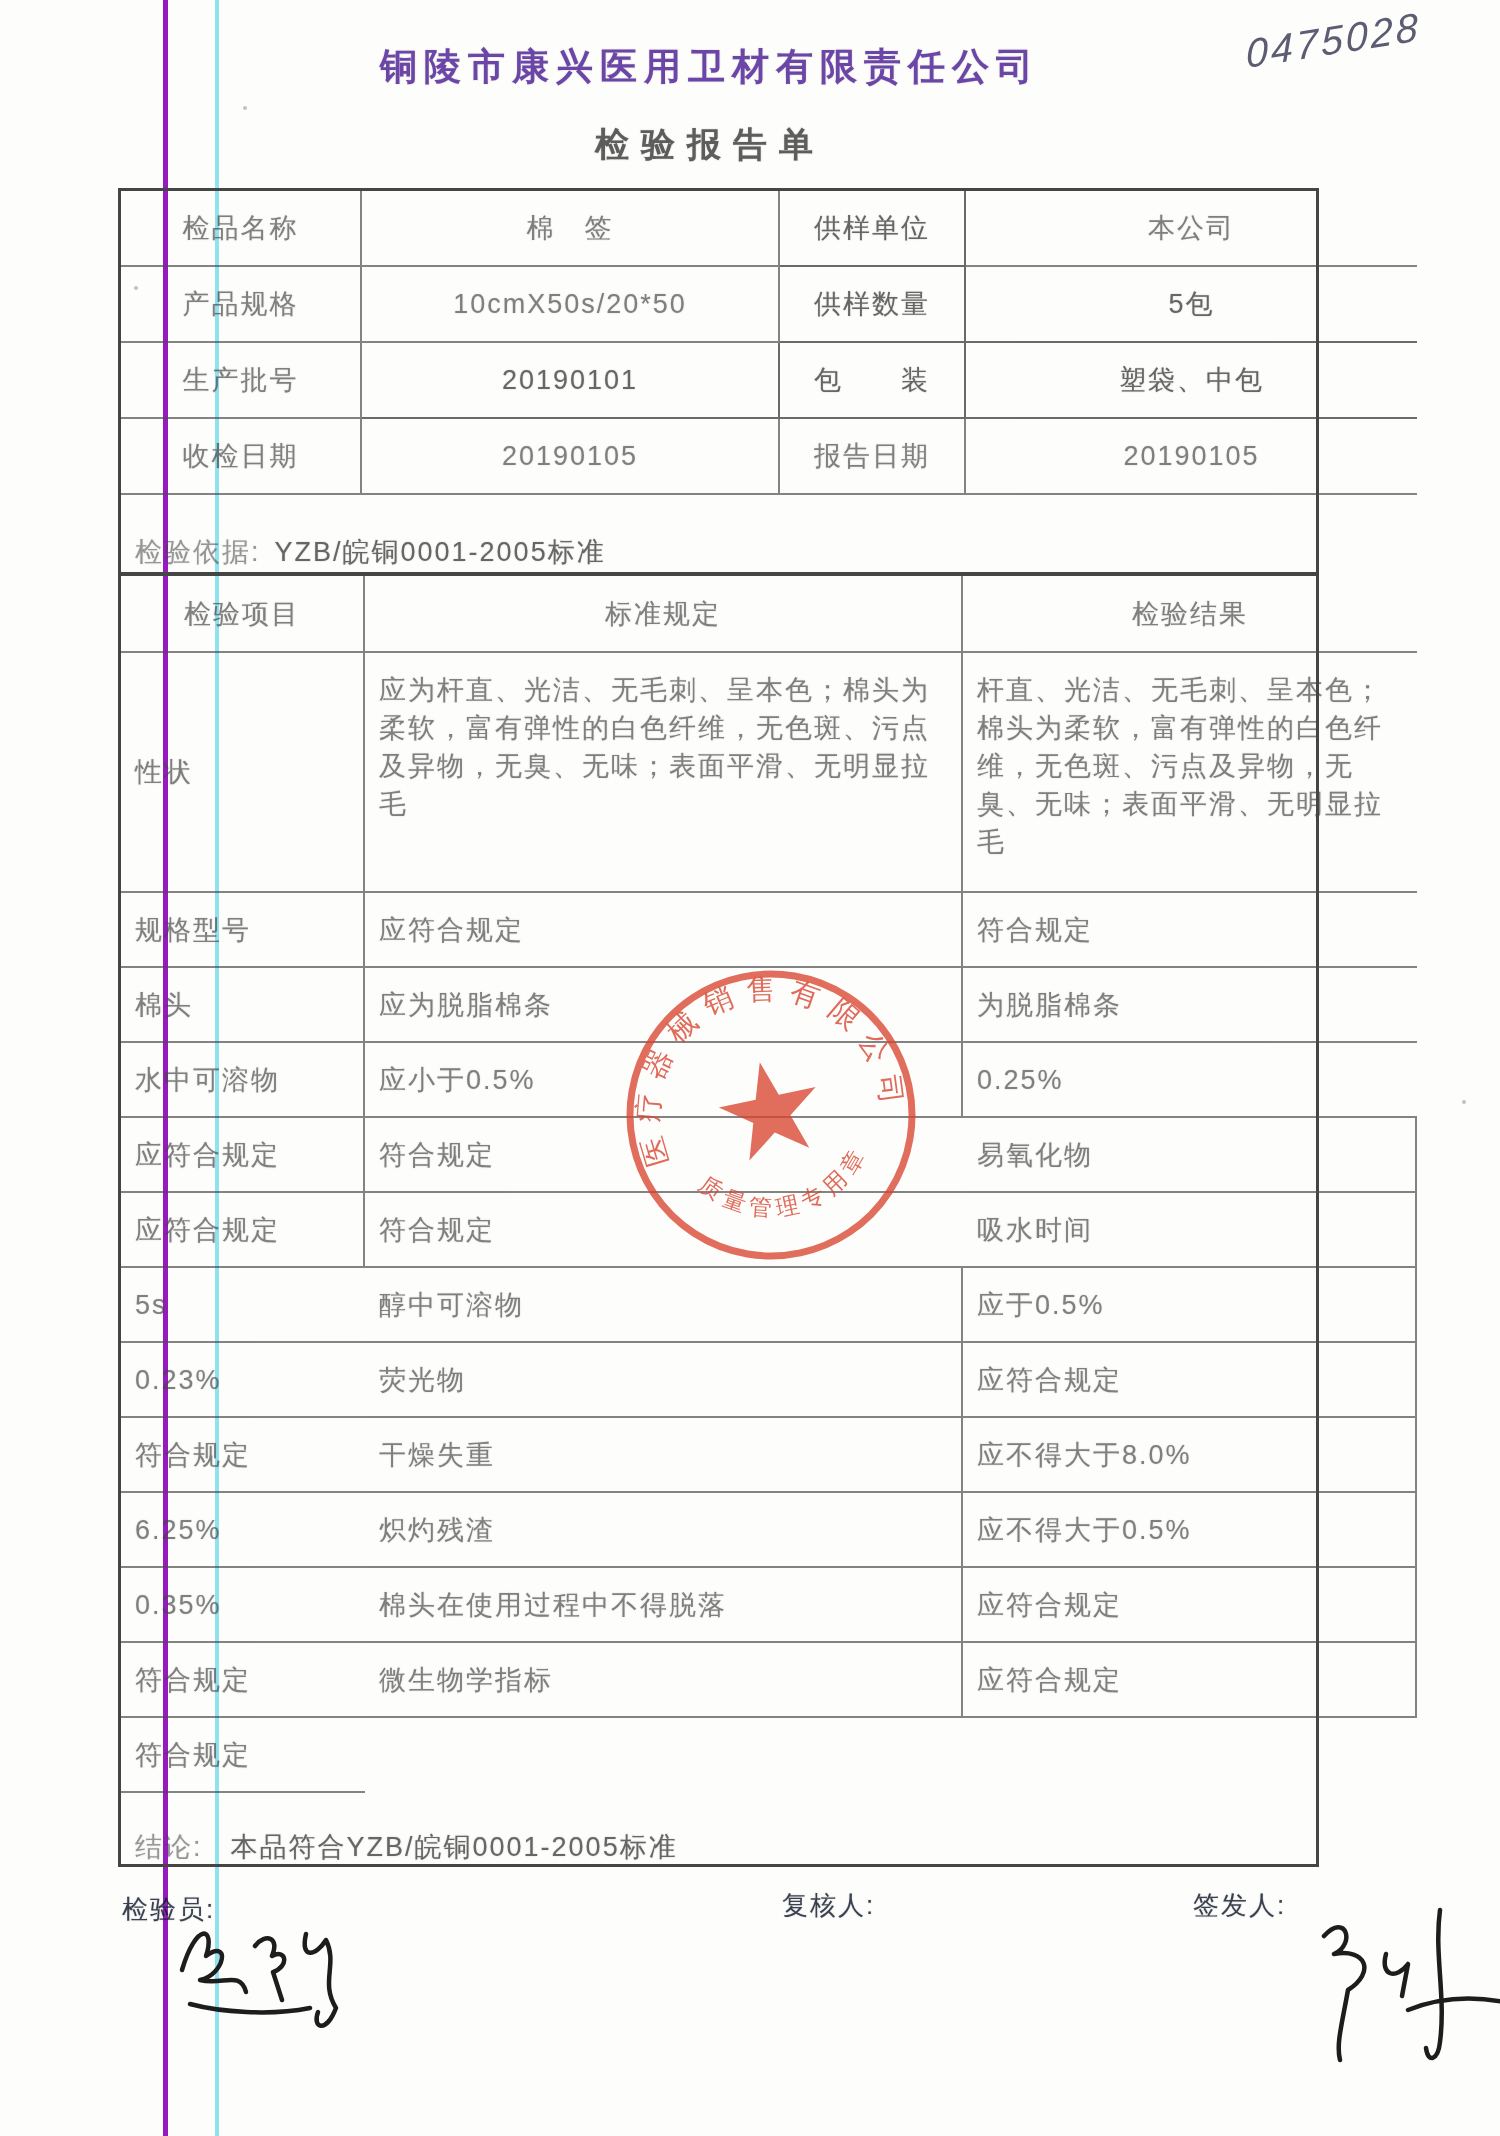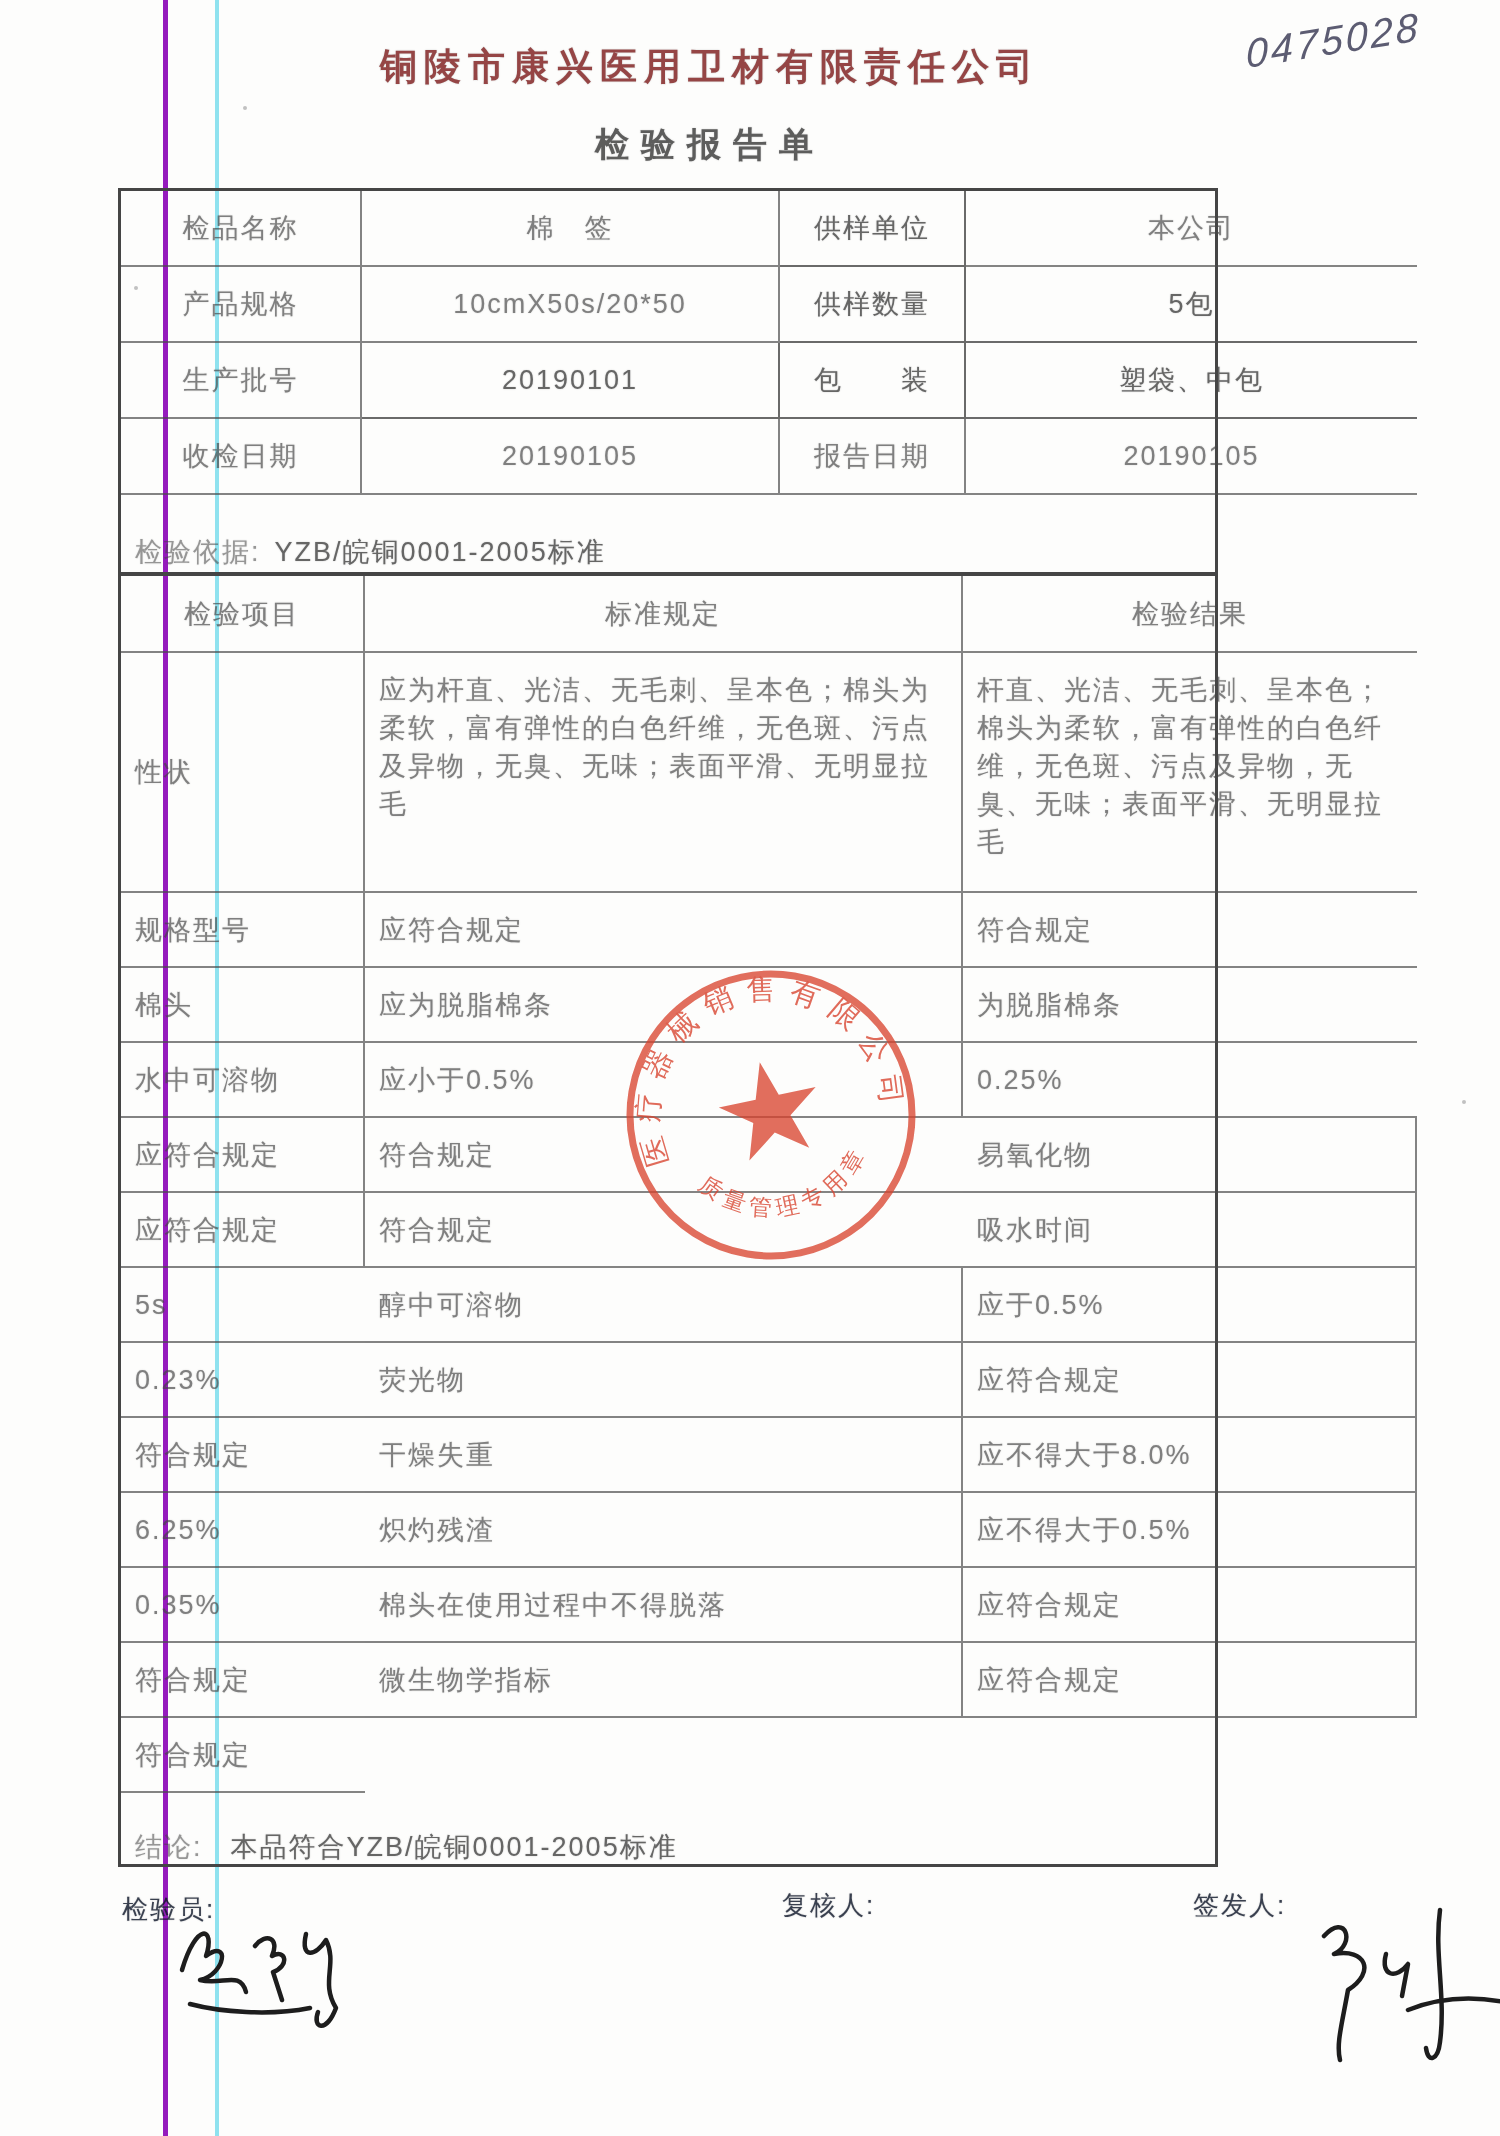--- a/index.html
+++ b/index.html
@@ -9,32 +9,32 @@
     color:#454545;overflow:hidden;margin:0 auto;
   }
   .scantext{opacity:.82;text-shadow:0 0 1.5px rgba(90,90,90,.45);}
   .vline{position:absolute;top:0;height:2136px;}
   .vline.purple{left:163px;width:5px;background:#951bbd;}
   .vline.cyan{left:215px;width:4px;background:#8fe2ef;}
   .speck{position:absolute;width:4px;height:4px;border-radius:50%;background:#9a9a9a;opacity:.6;}
 
   .title{
     position:absolute;left:0;top:42px;width:1420px;text-align:center;
-    font-size:37px;font-weight:600;letter-spacing:7px;color:#7f1d1d;
+    font-size:37px;font-weight:600;letter-spacing:7px;color:#4c1d95;
   }
   .subtitle{
     position:absolute;left:0;top:122px;width:1420px;text-align:center;
     font-size:34px;font-weight:600;letter-spacing:12px;color:#3a3a3a;
   }
   .serial{
     position:absolute;left:1245px;top:18px;font-size:40px;color:#41415a;
     font-style:italic;letter-spacing:3px;transform:rotate(-9deg) skewX(-8deg);opacity:.85;
   }
 
-  .tbl{position:absolute;left:118px;width:1100px;box-sizing:border-box;
+  .tbl{position:absolute;left:118px;width:1201px;box-sizing:border-box;
        border:3px solid #454545;display:grid;}
   .info-tbl{top:188px;grid-template-columns:241px 418px 186px 451px;
             grid-template-rows:repeat(4,76px) 77px;}
   .res-tbl{top:573px;grid-template-columns:244px 598px 454px;
            grid-template-rows:77px 240px repeat(12,75px) 71px;}
   .cell{
     box-sizing:border-box;border-right:2px solid #4a4a4a;border-bottom:2px solid #4a4a4a;
     display:flex;align-items:center;font-size:27px;letter-spacing:2px;line-height:38px;
   }
   .cell.lastcol{border-right:none;}

